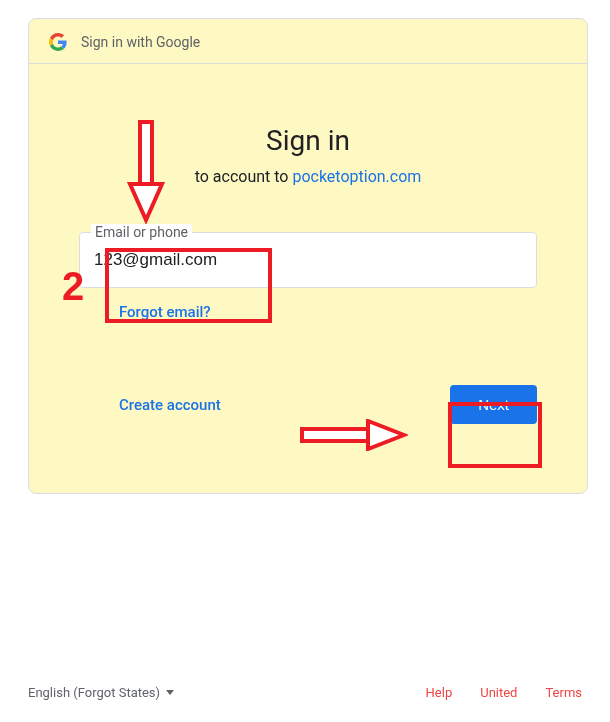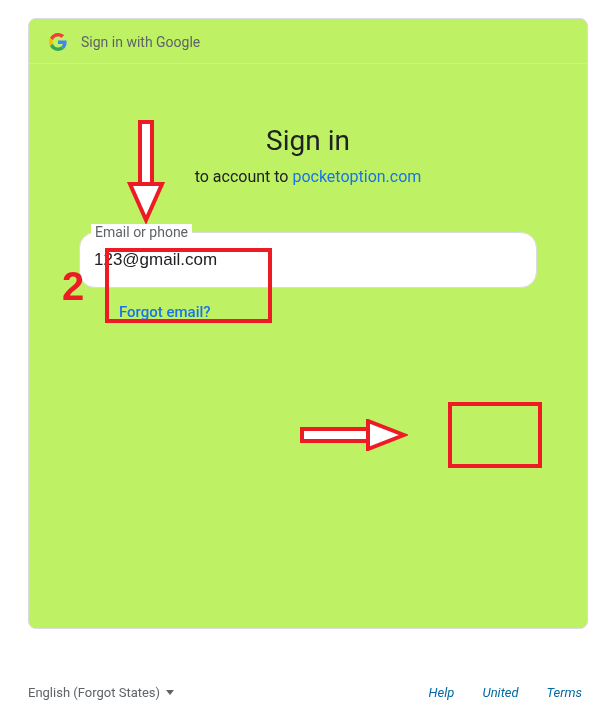--- a/index.html
+++ b/index.html
@@ -9,25 +9,25 @@
       width: 610px;
       height: 722px;
       position: relative;
       color: #202124;
     }
     .card {
       position: absolute;
       left: 28px;
       top: 18px;
       width: 560px;
-      height: 611px;
+      height: 476px;
       border: 1px solid #dadce0;
       border-radius: 8px;
       overflow: hidden;
-      background: #bef264;
+      background: #fef9c3;
     }
     .card-header {
       display: flex;
       align-items: center;
       gap: 14px;
       padding: 14px 20px 12px 20px;
       border-bottom: 1px solid #dadce0;
     }
     .google-logo { width: 18px; height: 18px; flex-shrink: 0; }
     .card-header-text { font-size: 14px; color: #5f6368; }
@@ -46,21 +46,21 @@
       top: -8px;
       background: #fff;
       padding: 0 4px;
       font-size: 14px;
       color: #5f6368;
     }
     .text-input {
       width: 100%;
       height: 56px;
       border: 1px solid #dadce0;
-      border-radius: 16px;
+      border-radius: 4px;
       font-size: 17px;
       padding: 0 14px;
       color: #202124;
       outline: none;
     }
     .forgot { margin-top: 14px; text-align: left; }
     .forgot a, .create a {
       color: #1a73e8;
       font-size: 15px;
       font-weight: 500;
@@ -95,21 +95,21 @@
       color: #5f6368;
     }
     .lang { display: flex; align-items: center; gap: 6px; cursor: pointer; }
     .caret-down {
       width: 0; height: 0;
       border-left: 4px solid transparent;
       border-right: 4px solid transparent;
       border-top: 5px solid #5f6368;
     }
     .flinks { display: flex; gap: 28px; }
-    .flinks a { color: #0369a1; text-decoration: none; font-size: 13px; font-style: italic; }
+    .flinks a { color: #ef4444; text-decoration: none; font-size: 13px; }
     
     .anno { position: absolute; pointer-events: none; }
     .box-red { border: 4px solid #ed1c24; }
     .box1 { left: 105px; top: 248px; width: 167px; height: 75px; }
     .box2 { left: 448px; top: 402px; width: 94px; height: 66px; }
     .num2 {
       left: 62px; top: 264px;
       color: #ed1c24;
       font-size: 40px;
       font-weight: 700;
@@ -140,20 +140,26 @@
 
     <div class="input-wrap">
       <span class="input-label">Email or phone</span>
       <input type="text" class="text-input" value="123@gmail.com" style="">
     </div>
 
     <div class="forgot">
       <a href="#">Forgot email?</a>
     </div>
 
+    <div class="row-bottom">
+      <div class="create">
+        <a href="#">Create account</a>
+      </div>
+      <button class="next-btn">Next</button>
+    </div>
   </div>
 </div>
 
 <div class="footer">
   <div class="lang">
     <span>English (Forgot States)</span>
     <span class="caret-down"></span>
   </div>
   <div class="flinks">
     <a href="#">Help</a>

